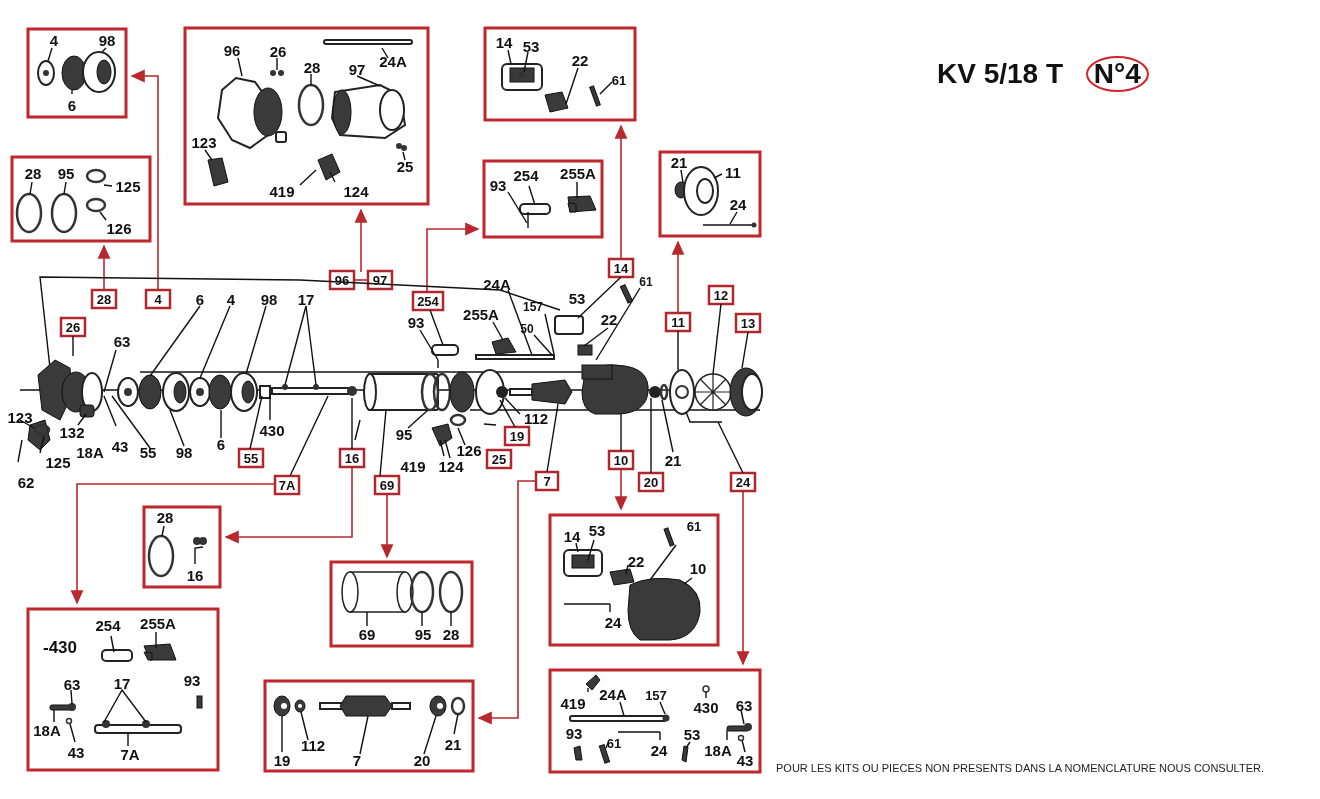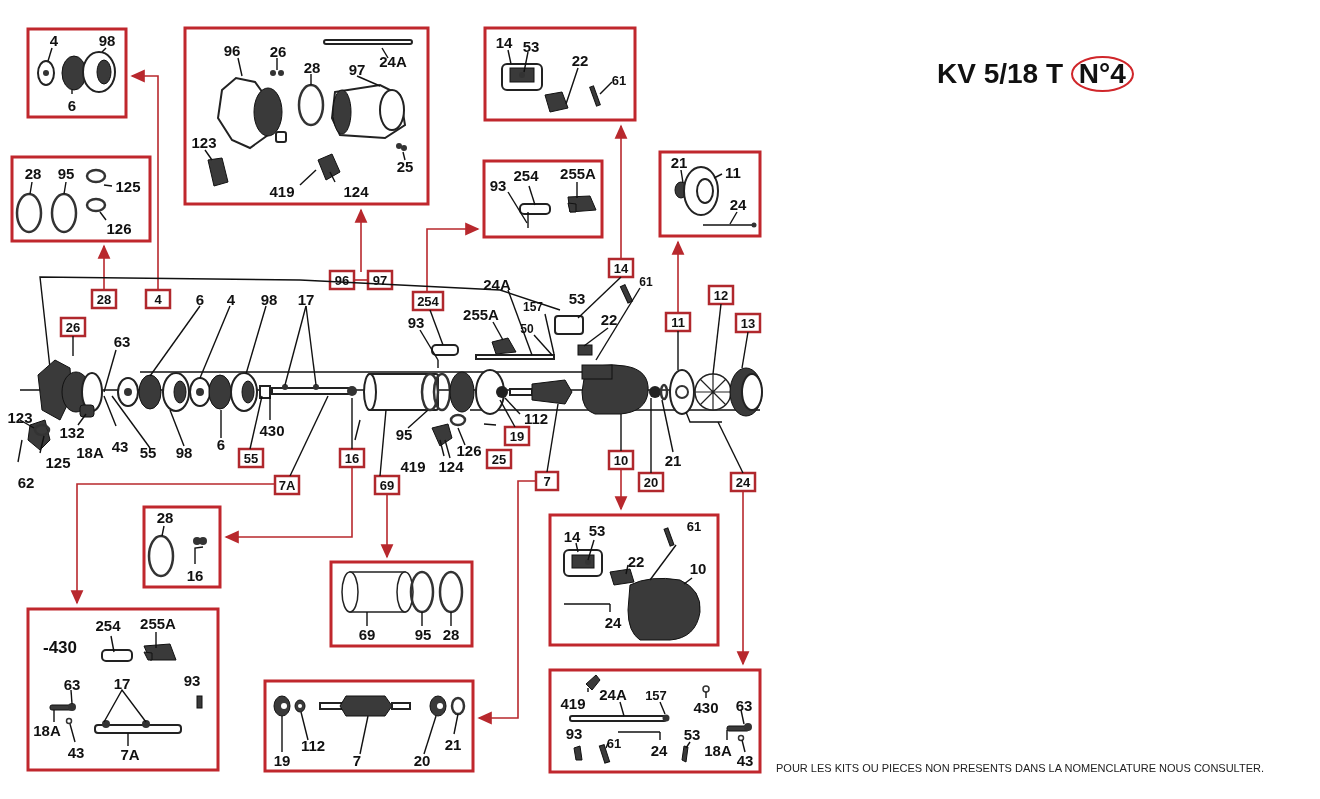--- a/index.html
+++ b/index.html
@@ -8,21 +8,21 @@
   .lbl { font-family: "Liberation Sans", sans-serif; font-weight: bold; font-size: 15px; fill: #111; }
   .tag-text { font-family: "Liberation Sans", sans-serif; font-weight: bold; font-size: 13px; fill: #111; }
   .kit-box { fill: none; stroke: #c0272d; stroke-width: 3; }
   .tag-box { fill: #fff; stroke: #b0282d; stroke-width: 2.5; }
   .red-line { stroke: #b8282d; stroke-width: 1.6; fill: none; }
   .leader { stroke: #111; stroke-width: 1.4; fill: none; }
   .part { fill: #3a3a3a; stroke: #111; stroke-width: 1; }
   .part-light { fill: #fff; stroke: #222; stroke-width: 2; }
   .ring { fill: none; stroke: #333; stroke-width: 2.5; }
   .title { position: absolute; left: 937px; top: 56px; font-family: "Liberation Sans", sans-serif; font-weight: bold; font-size: 28px; color: #111; white-space: nowrap; }
-  .title .circled { display: inline-block; border: 2.5px solid #d0262a; border-radius: 50%; padding: 0 6px; margin-left: 0; line-height: 32px; }
+  .title .circled { display: inline-block; border: 2.5px solid #d0262a; border-radius: 50%; padding: 0 6px; margin-left: 15px; line-height: 32px; }
   .footer { position: absolute; left: 776px; top: 762px; font-family: "Liberation Sans", sans-serif; font-size: 11px; color: #222; white-space: nowrap; }
 </style>
 </head>
 <body>
 
 <div class="title">
   <span>KV 5/18 T</span>
   <span class="circled">N°4</span>
 </div>
 

